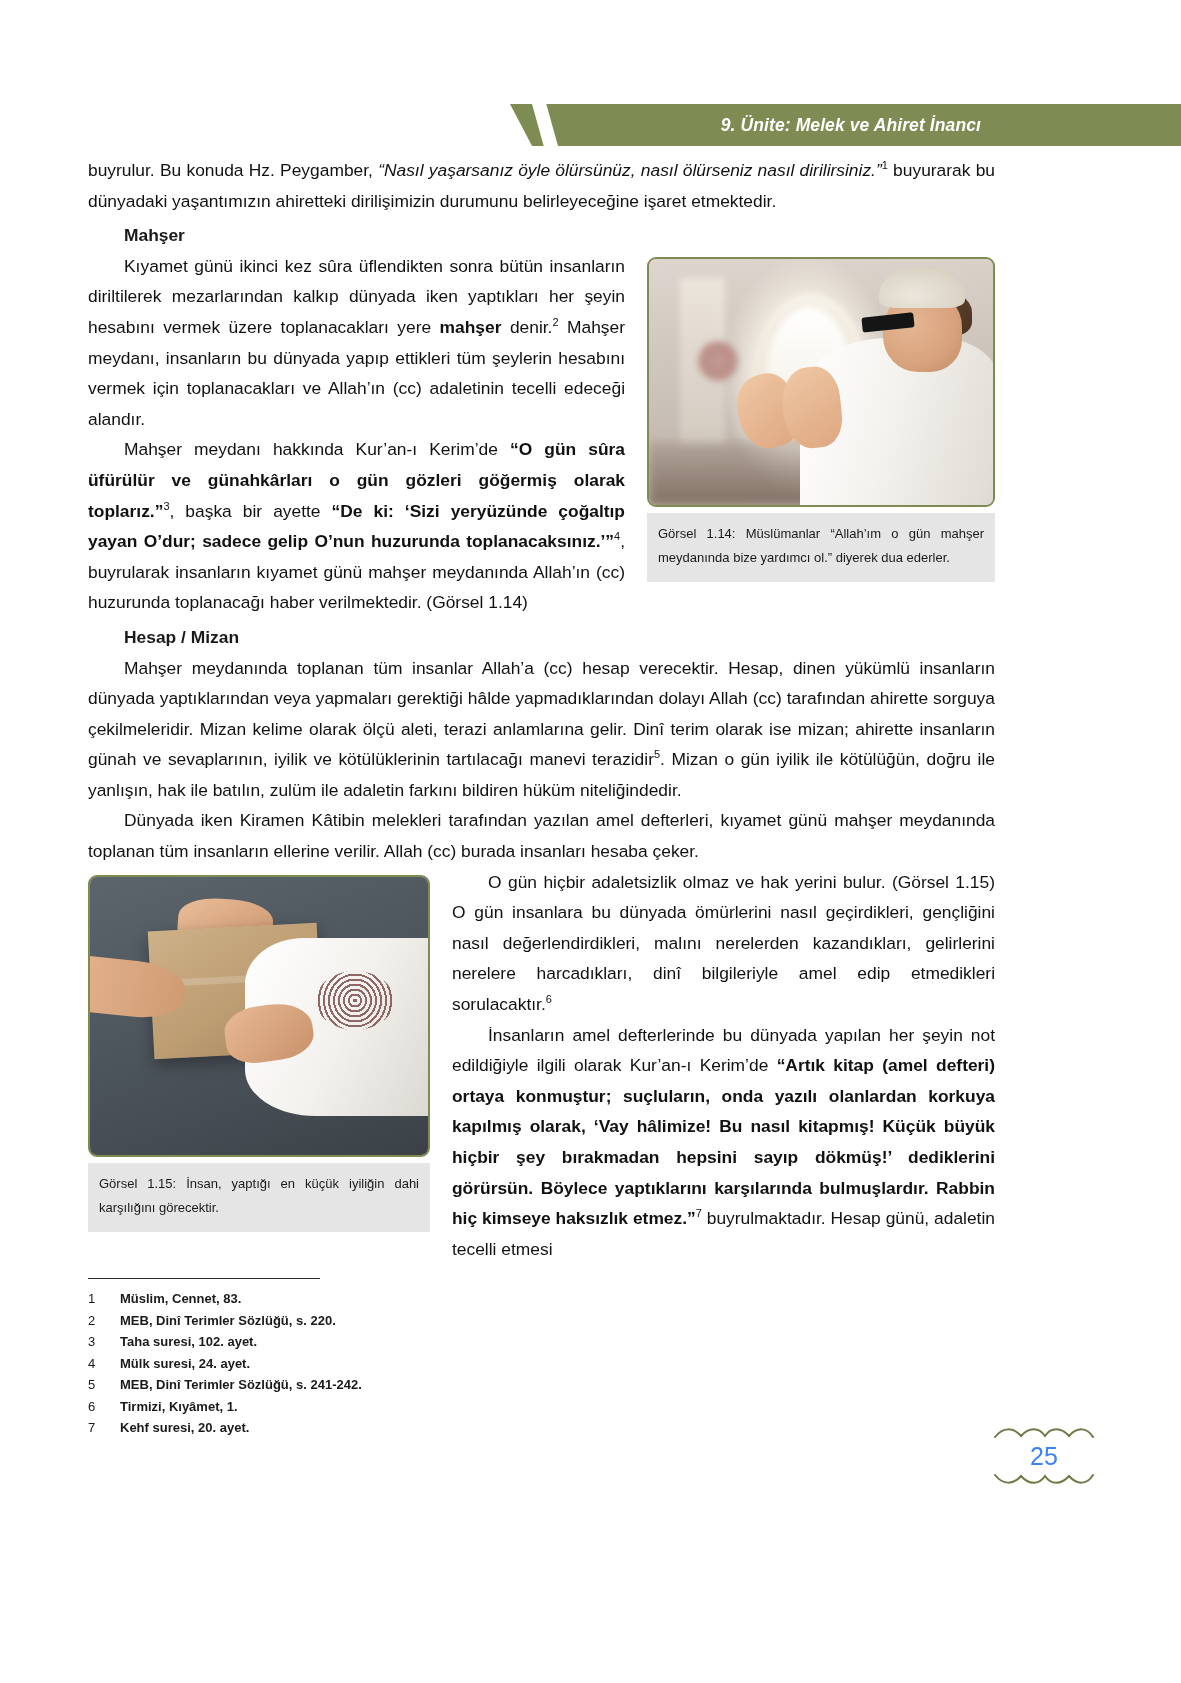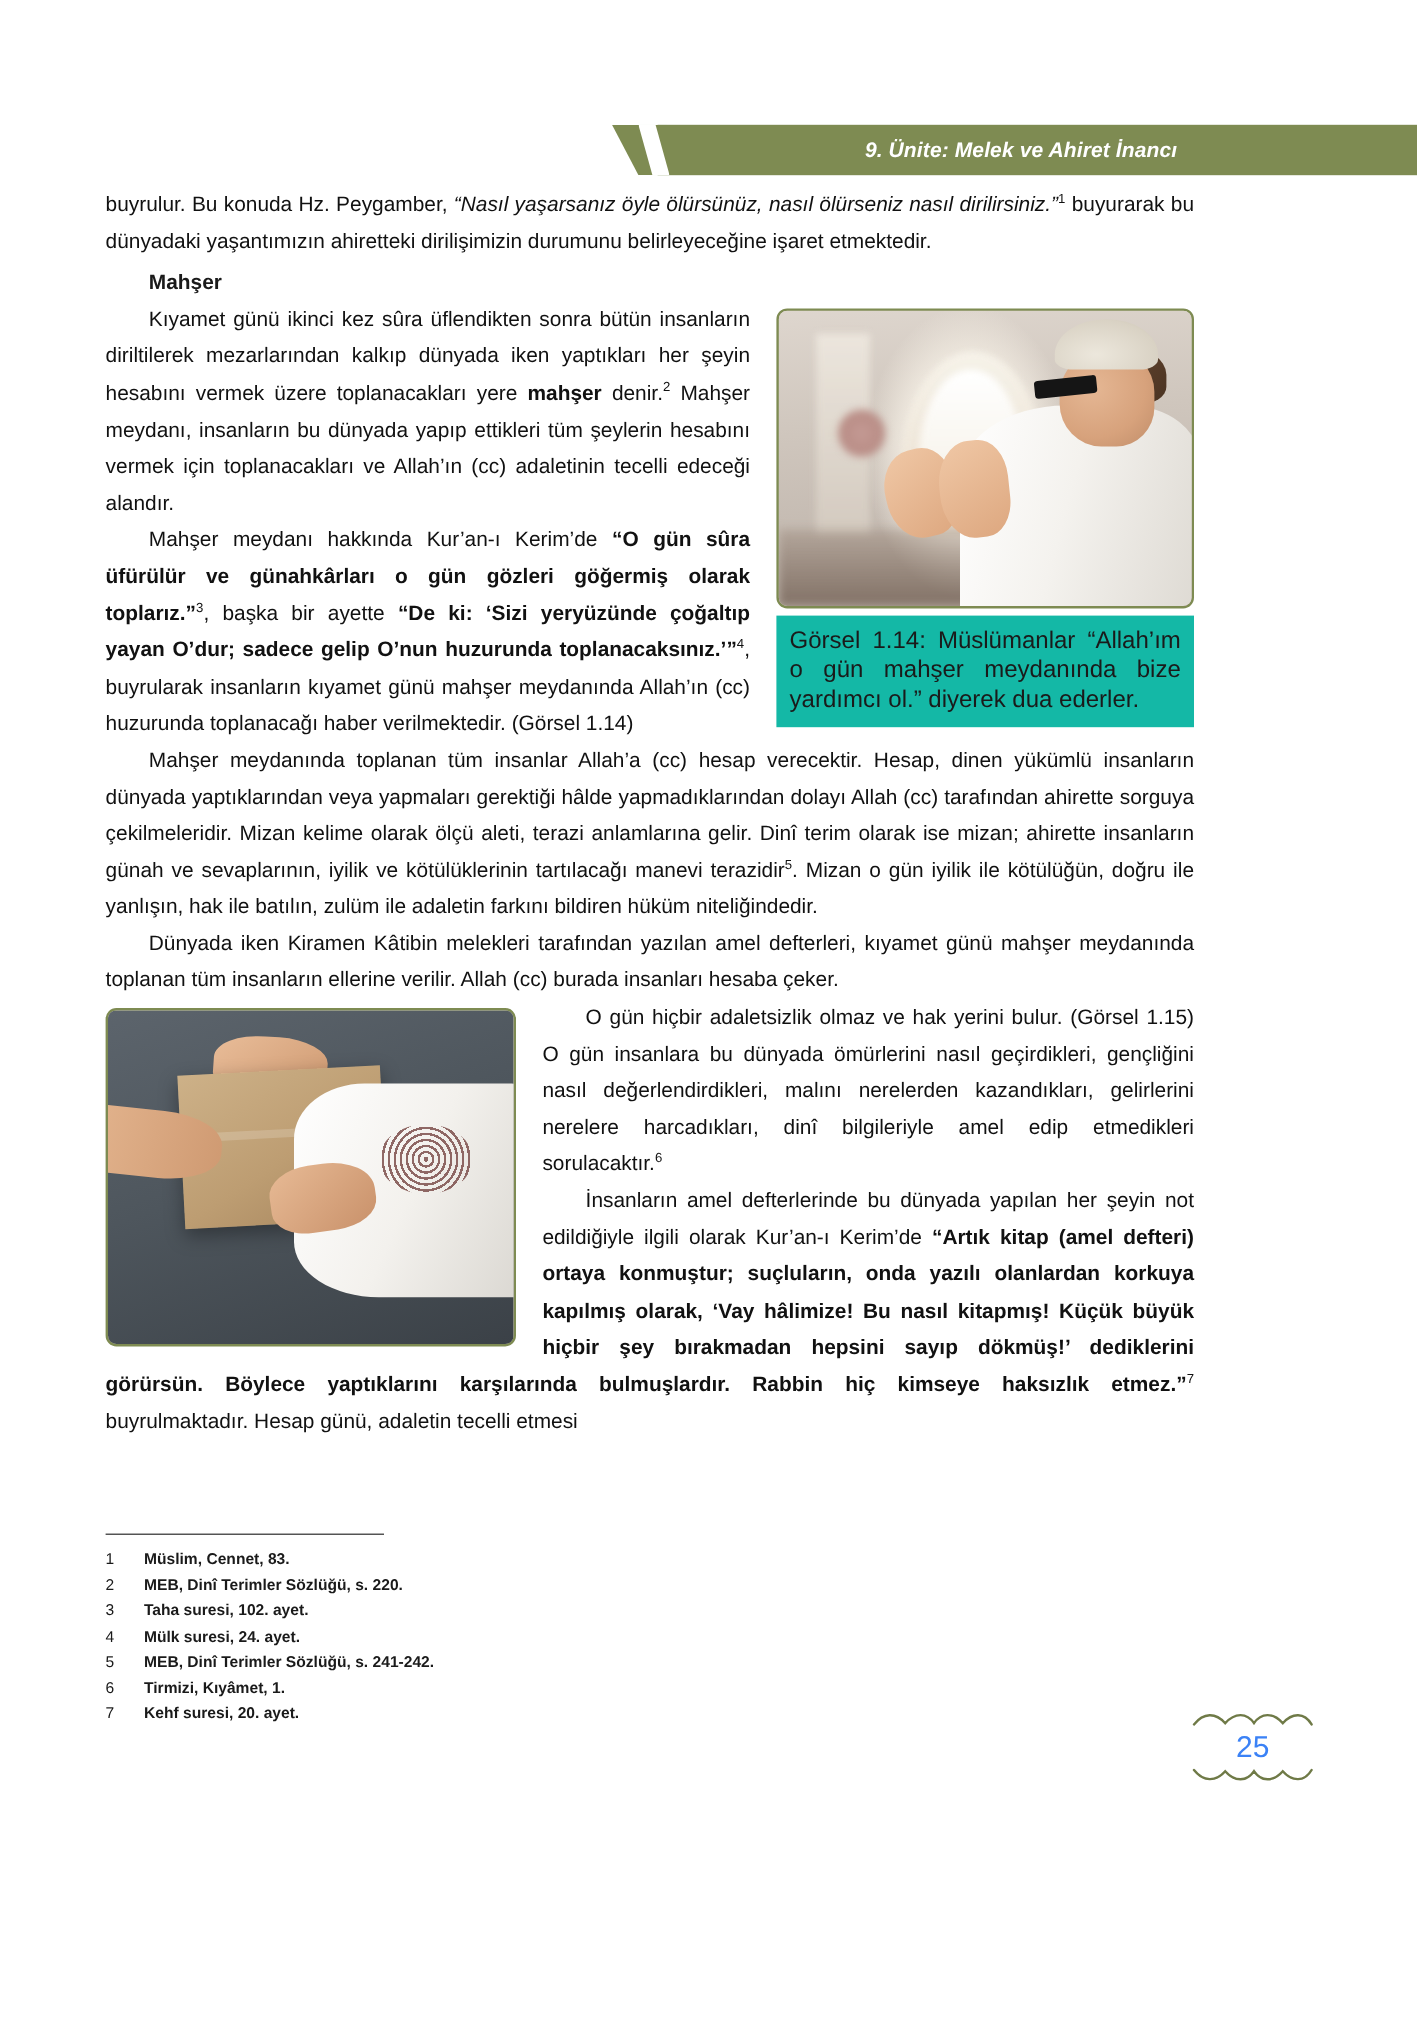--- a/index.html
+++ b/index.html
@@ -238,24 +238,24 @@
   }
   .pkg .handTop {
     position: absolute; left: 26%; top: 8%;
     width: 28%; height: 16%;
     background: linear-gradient(140deg,#e9bd99,#cf9a72);
     border-radius: 44% 44% 26% 26%;
     transform: rotate(4deg);
   }
 
   .caption {
-    background: #14b8a6;
+    background: #e5e5e5;
     padding: 9px 11px 11px 11px;
     margin-top: 6px;
-    font-size: 20px;
+    font-size: 13px;
     line-height: 24.5px;
     text-align: justify;
     color: #1a1a1a;
   }
 
   
   .fig-115 {
     float: left;
     width: 342px;
     margin: 8px 22px 6px 0;
@@ -340,36 +340,38 @@
       </div>
       <div class="caption">Görsel 1.14: Müslümanlar “Allah’ım o gün mahşer meydanında bize yardımcı ol.” diyerek dua ederler.</div>
     </div>
 
     <p class="body indent"><span>Kıyamet günü ikinci kez sûra üflendikten sonra bütün insanların diriltilerek mezarlarından kalkıp dünyada iken yaptıkları her şeyin hesabını vermek üzere toplanacakları yere </span><span class="bld">mahşer</span><span> denir.</span><sup>2</sup><span> Mahşer meydanı, insanların bu dünyada yapıp ettikleri tüm şeylerin hesabını vermek için toplanacakları ve Allah’ın (cc) adaletinin tecelli edeceği alandır.</span></p>
 
     <p class="body indent"><span>Mahşer meydanı hakkında Kur’an-ı Kerim’de </span><span class="bld">“O gün sûra üfürülür ve günahkârları o gün gözleri göğermiş olarak toplarız.”</span><sup>3</sup><span>, başka bir ayette </span><span class="bld">“De ki: ‘Sizi yeryüzünde çoğaltıp yayan O’dur; sadece gelip O’nun huzurunda toplanacaksınız.’”</span><sup>4</sup><span>, buyrularak insanların kıyamet günü mahşer meydanında Allah’ın (cc) huzurunda toplanacağı haber verilmektedir. (Görsel 1.14)</span></p>
 
     <div class="clear"></div>
 
+    <p class="heading">Hesap / Mizan</p>
 
     <p class="body indent"><span>Mahşer meydanında toplanan tüm insanlar Allah’a (cc) hesap verecektir. Hesap, dinen yükümlü insanların dünyada yaptıklarından veya yapmaları gerektiği hâlde yapmadıklarından dolayı Allah (cc) tarafından ahirette sorguya çekilmeleridir. Mizan kelime olarak ölçü aleti, terazi anlamlarına gelir. Dinî terim olarak ise mizan; ahirette insanların günah ve sevaplarının, iyilik ve kötülüklerinin tartılacağı manevi terazidir</span><sup>5</sup><span>. Mizan o gün iyilik ile kötülüğün, doğru ile yanlışın, hak ile batılın, zulüm ile adaletin farkını bildiren hüküm niteliğindedir.</span></p>
 
     <p class="body indent">Dünyada iken Kiramen Kâtibin melekleri tarafından yazılan amel defterleri, kıyamet günü mahşer meydanında toplanan tüm insanların ellerine verilir. Allah (cc) burada insanları hesaba çeker.</p>
 
     <div class="fig-115">
       <div class="photo-frame photo-115">
         <div class="pkg">
           <div class="handTop"></div>
           <div class="box"></div>
           <div class="armL"></div>
           <div class="sleeve"></div>
           <div class="handGive"></div>
           <div class="cuffring"></div>
         </div>
       </div>
+      <div class="caption">Görsel 1.15: İnsan, yaptığı en küçük iyiliğin dahi karşılığını görecektir.</div>
     </div>
 
     <p class="body indent"><span>O gün hiçbir adaletsizlik olmaz ve hak yerini bulur. (Görsel 1.15) O gün insanlara bu dünyada ömürlerini nasıl geçirdikleri, gençliğini nasıl değerlendirdikleri, malını nerelerden kazandıkları, gelirlerini nerelere harcadıkları, dinî bilgileriyle amel edip etmedikleri sorulacaktır.</span><sup>6</sup></p>
 
     <p class="body indent"><span>İnsanların amel defterlerinde bu dünyada yapılan her şeyin not edildiğiyle ilgili olarak Kur’an-ı Kerim’de </span><span class="bld">“Artık kitap (amel defteri) ortaya konmuştur; suçluların, onda yazılı olanlardan korkuya kapılmış olarak, ‘Vay hâlimize! Bu nasıl kitapmış! Küçük büyük hiçbir şey bırakmadan hepsini sayıp dökmüş!’ dediklerini görürsün. Böylece yaptıklarını karşılarında bulmuşlardır. Rabbin hiç kimseye haksızlık etmez.”</span><sup>7</sup><span> buyrulmaktadır. Hesap günü, adaletin tecelli etmesi</span></p>
 
   </div>
 
   <div class="footnotes">
     <div class="fn-rule"></div>

